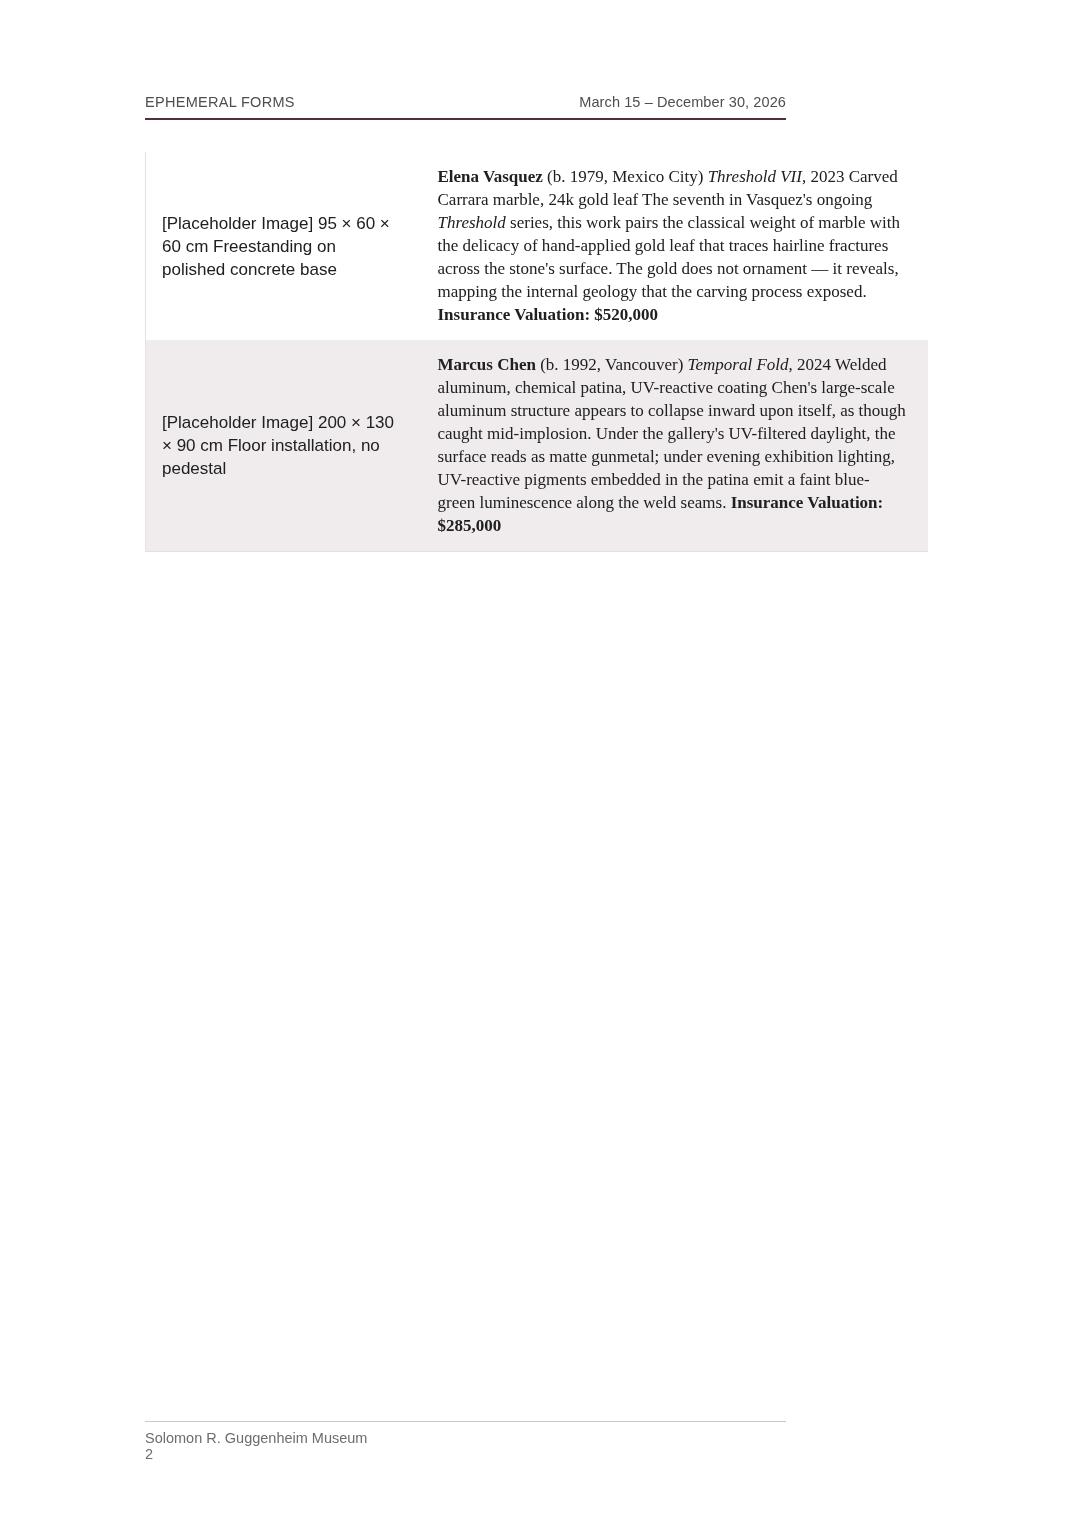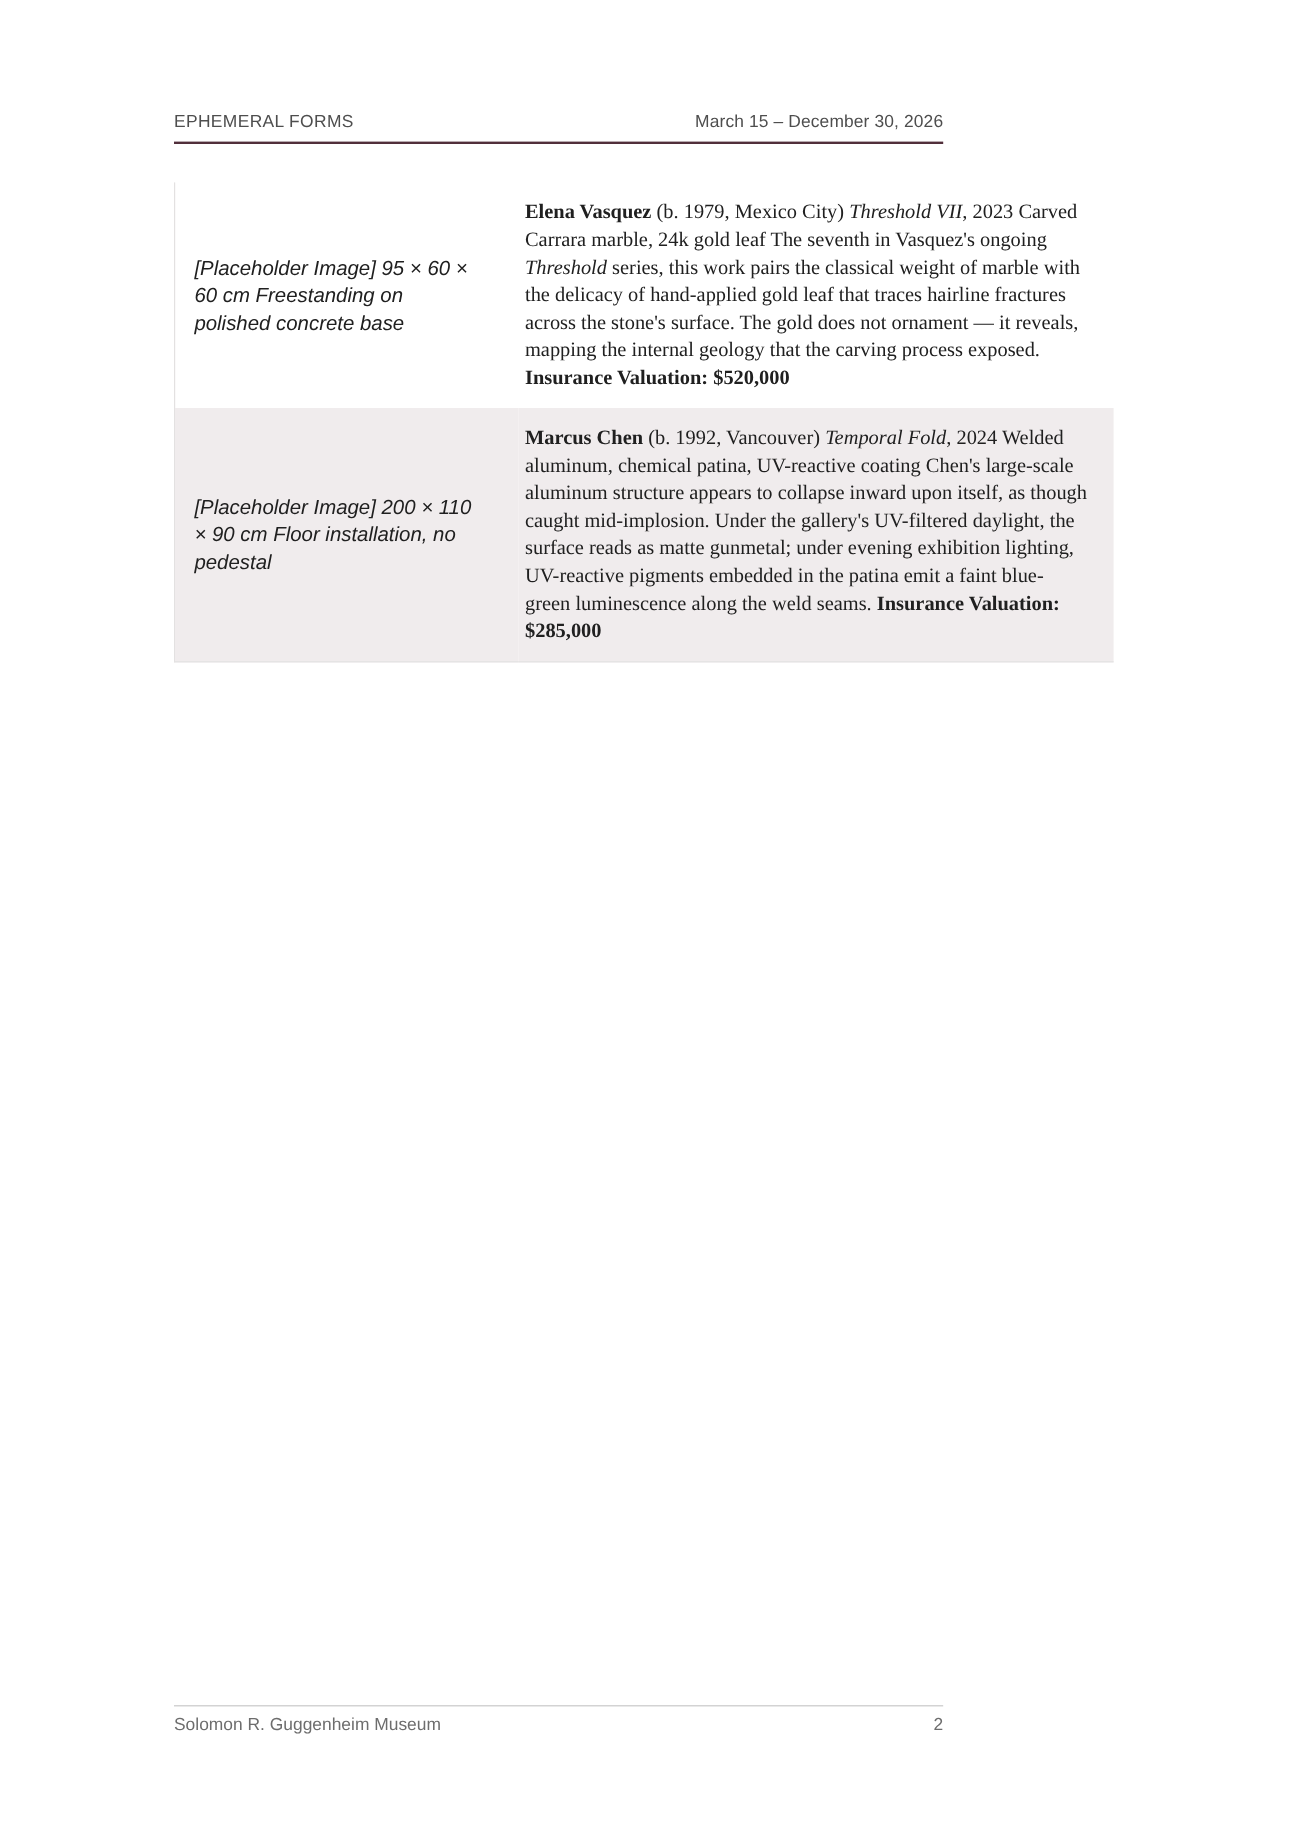--- a/index.html
+++ b/index.html
@@ -50,58 +50,58 @@
     color: var(--body-text);
     font-size: 17px;
     line-height: 23px;
   }
   .artwork-row { display: table-row; }
   .artwork-row.alt { background: var(--row-alt-bg); }
   .cell { display: table-cell; vertical-align: middle; }
   .cell-caption {
     width: 286px;
     padding: 14px 28px 14px 16px;
-    font-style: italic;
   }
   .cell-description {
     padding: 13px 30px 14px 6px;
     font-family: Liberation Serif, serif;
   }
   .page-footer {
     position: absolute;
     top: 1421px;
     left: 145px;
     right: 142px;
     border-top: 1px solid var(--footer-rule);
     padding-top: 8px;
     display: flex;
     justify-content: space-between;
     color: var(--footer-text);
     font-size: 14.5px;
+    flex-direction: column;
   }
 </style>
 </head>
 <body>
 
 <div class="page">
 
   <header class="page-header">
     <span class="title">EPHEMERAL FORMS</span>
     <span class="date">March 15 – December 30, 2026</span>
   </header>
 
   <div class="artwork-table">
 
     <div class="artwork-row">
       <div class="cell cell-caption">[Placeholder Image] 95 × 60 × 60 cm Freestanding on polished concrete base</div>
       <div class="cell cell-description"><span style="font-weight: 700;">Elena Vasquez</span><span> (b. 1979, Mexico City) </span><span style="font-style: italic;">Threshold VII</span><span>, 2023 Carved Carrara marble, 24k gold leaf The seventh in Vasquez's ongoing </span><span style="font-style: italic;">Threshold</span><span> series, this work pairs the classical weight of marble with the delicacy of hand-applied gold leaf that traces hairline fractures across the stone's surface. The gold does not ornament — it reveals, mapping the internal geology that the carving process exposed. </span><span style="font-weight: 700;">Insurance Valuation: $520,000</span></div>
     </div>
 
     <div class="artwork-row alt">
-      <div class="cell cell-caption">[Placeholder Image] 200 × 110 × 90 cm Floor installation, no pedestal</div>
+      <div class="cell cell-caption">[Placeholder Image] 200 × 130 × 90 cm Floor installation, no pedestal</div>
       <div class="cell cell-description"><span style="font-weight: 700;">Marcus Chen</span><span> (b. 1992, Vancouver) </span><span style="font-style: italic;">Temporal Fold</span><span>, 2024 Welded aluminum, chemical patina, UV-reactive coating Chen's large-scale aluminum structure appears to collapse inward upon itself, as though caught mid-implosion. Under the gallery's UV-filtered daylight, the surface reads as matte gunmetal; under evening exhibition lighting, UV-reactive pigments embedded in the patina emit a faint blue-green luminescence along the weld seams. </span><span style="font-weight: 700;">Insurance Valuation: $285,000</span></div>
     </div>
 
   </div>
 
   <footer class="page-footer">
     <span>Solomon R. Guggenheim Museum</span>
     <span>2</span>
   </footer>
 

